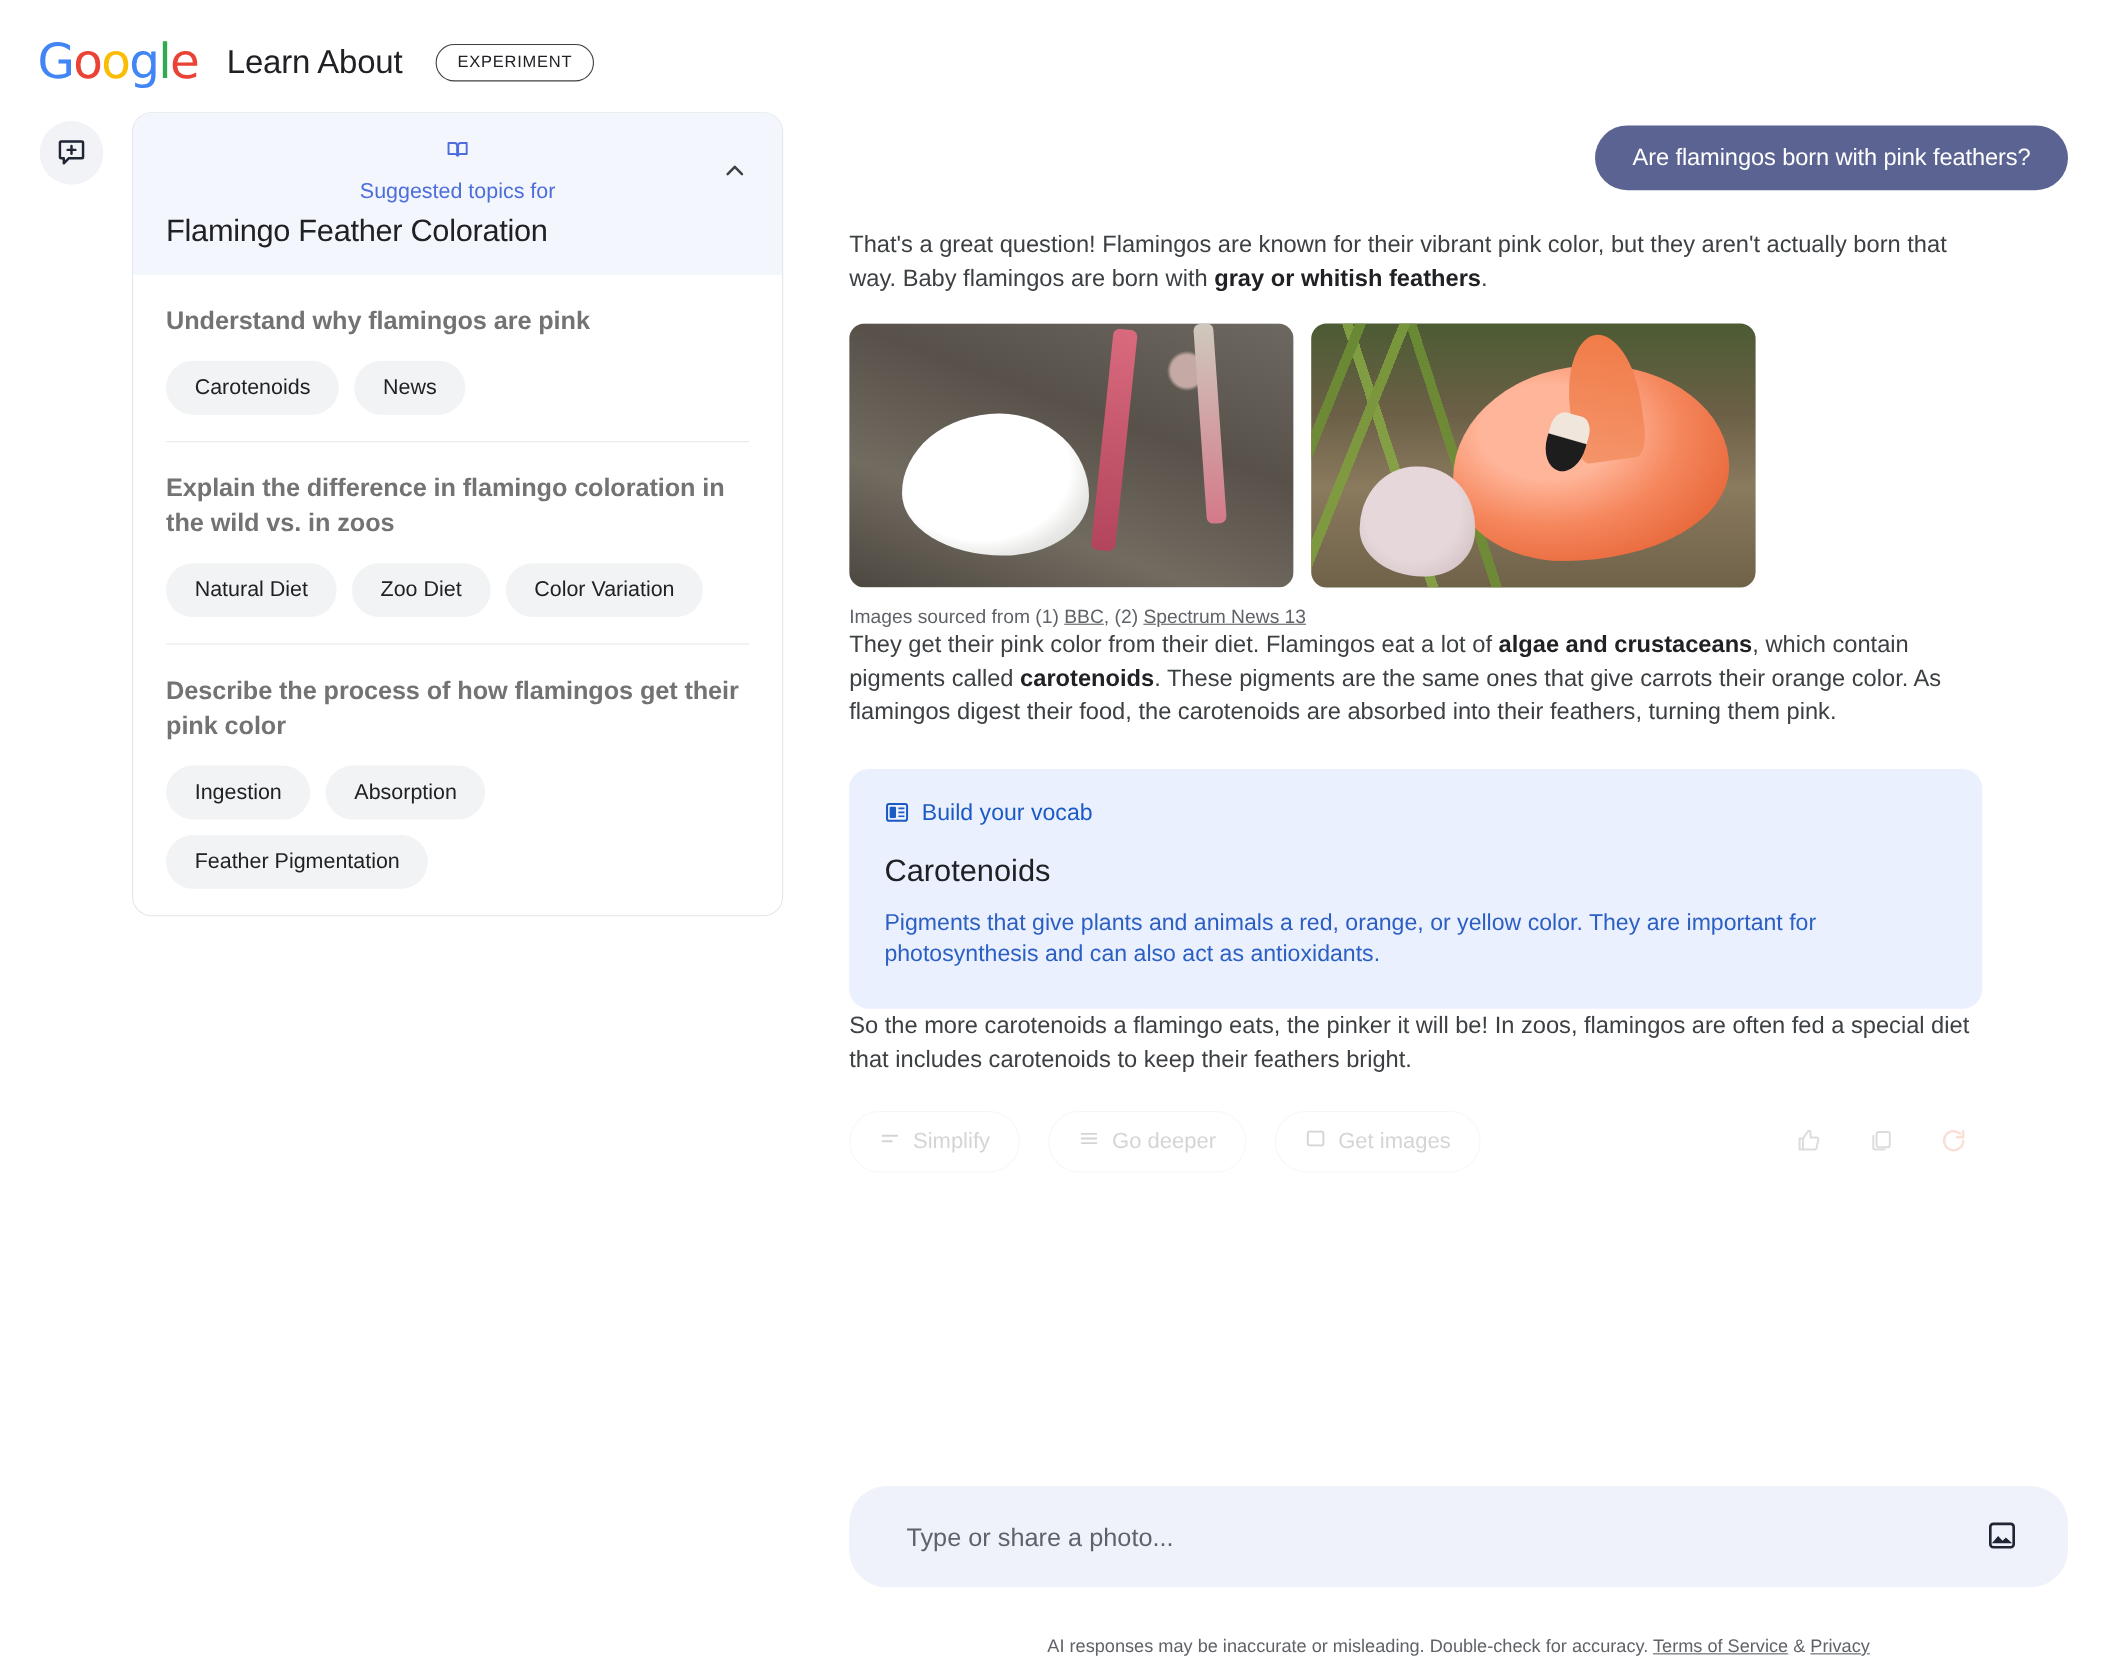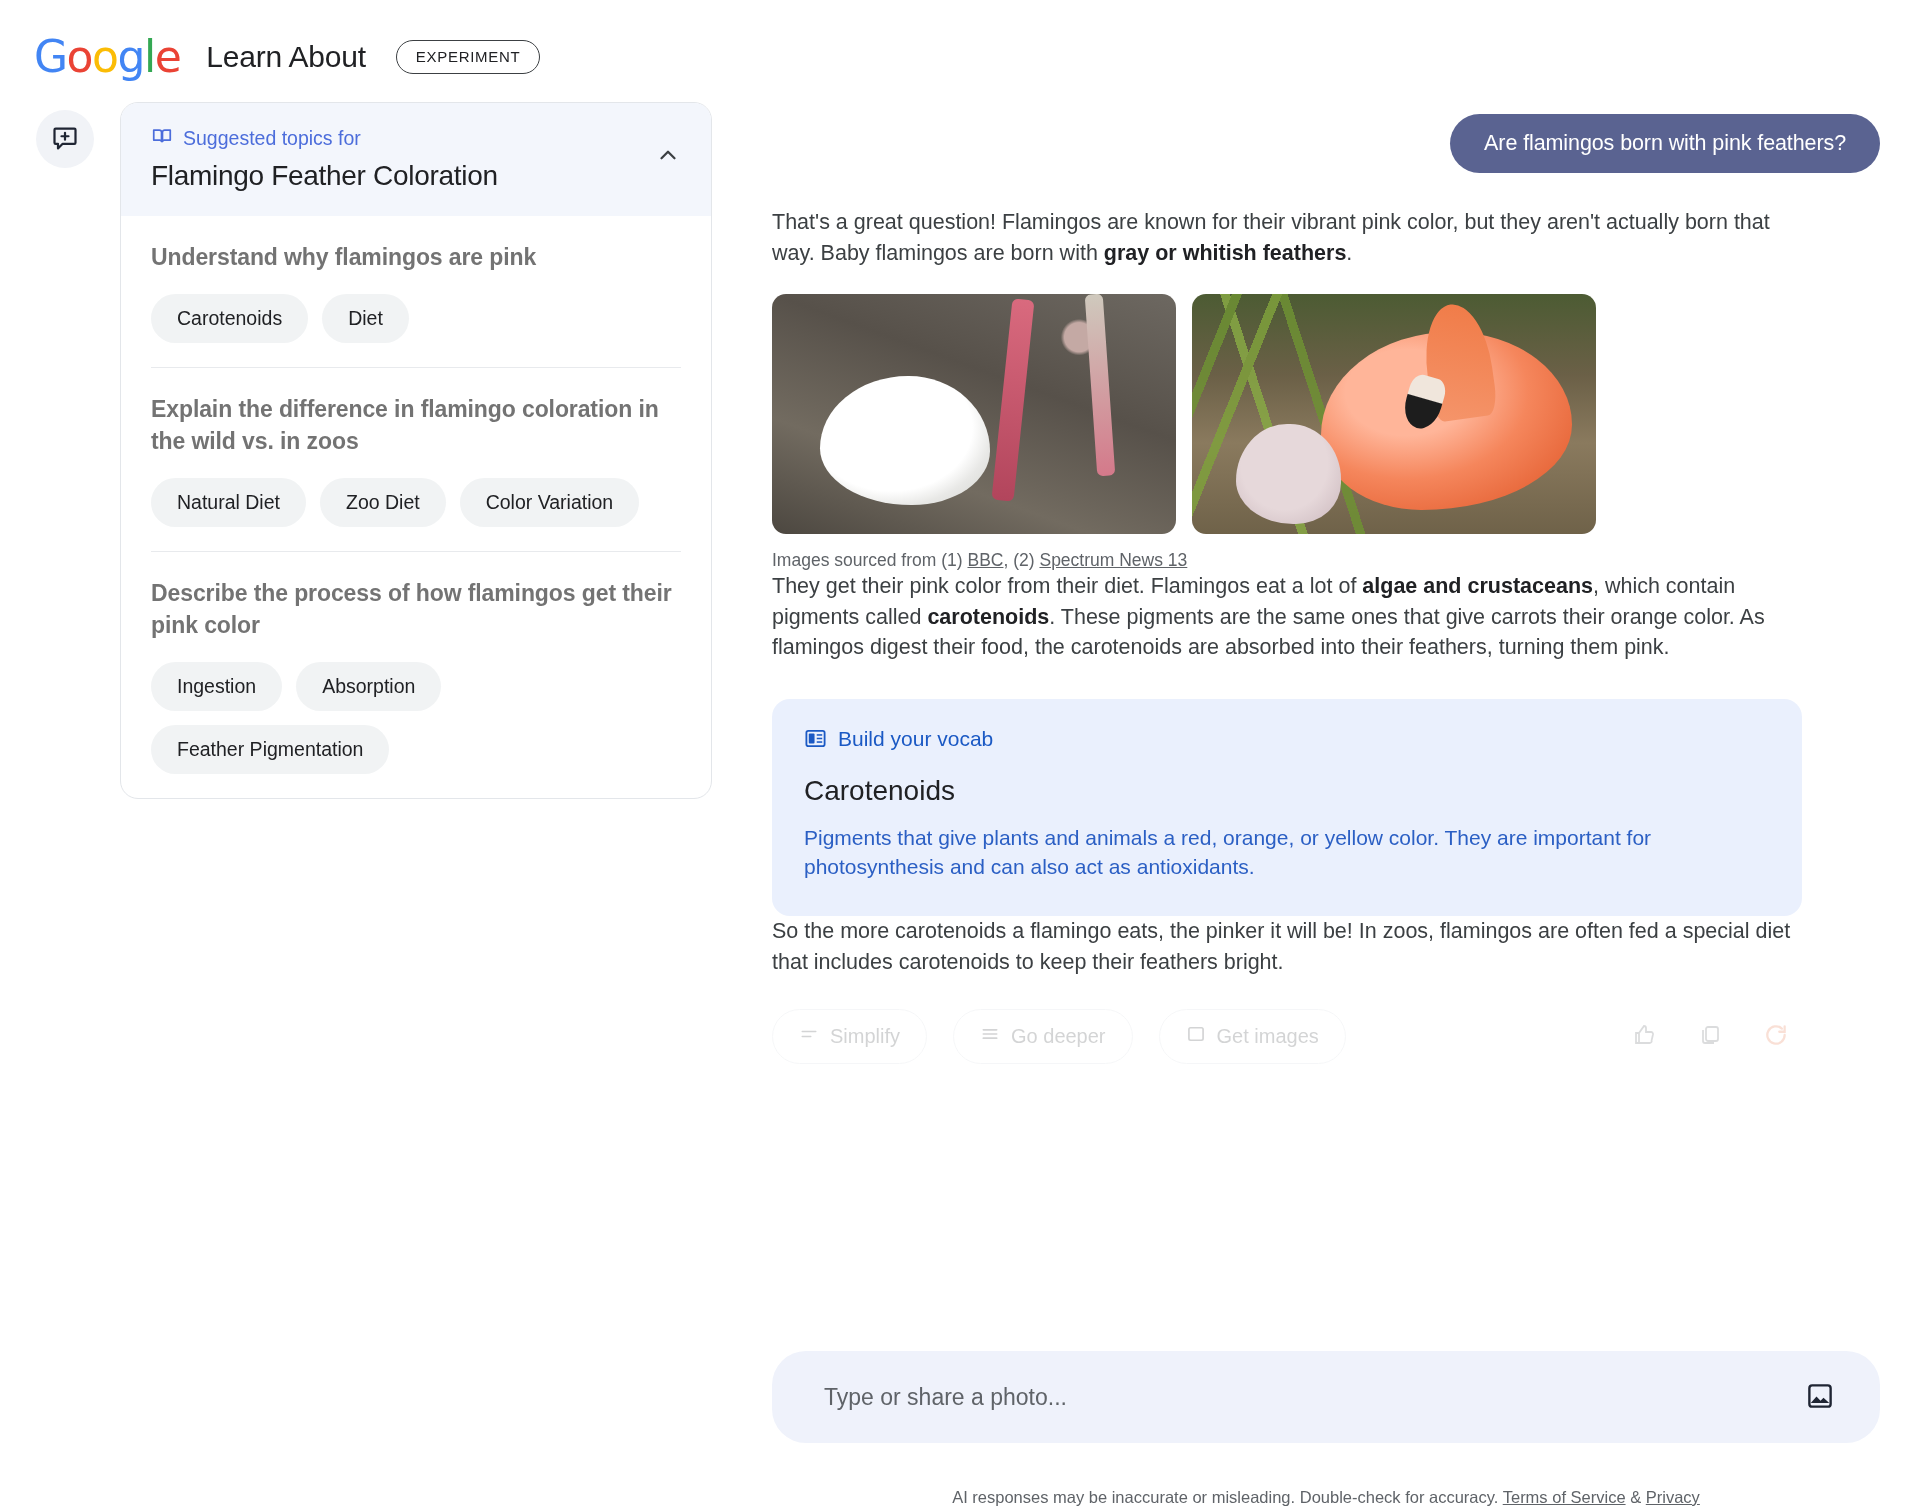--- a/index.html
+++ b/index.html
@@ -65,20 +65,21 @@
   .topics-head {
     background: #f3f6fc;
     padding: 22px 30px 24px;
     position: relative;
   }
   .topics-eyebrow {
     display: flex; align-items: center; gap: 10px;
     color: #4c6ddb;
     font-size: 19.5px;
     font-weight: 500;
+    flex-direction: column;
   }
   .topics-title {
     margin-top: 8px;
     font-size: 28px;
     color: #202124;
     font-weight: 400;
     letter-spacing: -0.3px;
   }
   .collapse-btn {
     position: absolute; right: 26px; top: 36px;
@@ -322,21 +323,21 @@
           </span>
         </button>
       </div>
 
       <div class="topics-body">
 
         <div class="topic-group">
           <div class="topic-q">Understand why flamingos are pink</div>
           <div class="chips">
             <button class="chip">Carotenoids</button>
-            <button class="chip">Diet</button>
+            <button class="chip">News</button>
           </div>
         </div>
 
         <div class="topic-group">
           <div class="topic-q">Explain the difference in flamingo coloration in the wild vs. in zoos</div>
           <div class="chips">
             <button class="chip">Natural Diet</button>
             <button class="chip">Zoo Diet</button>
             <button class="chip">Color Variation</button>
           </div>

